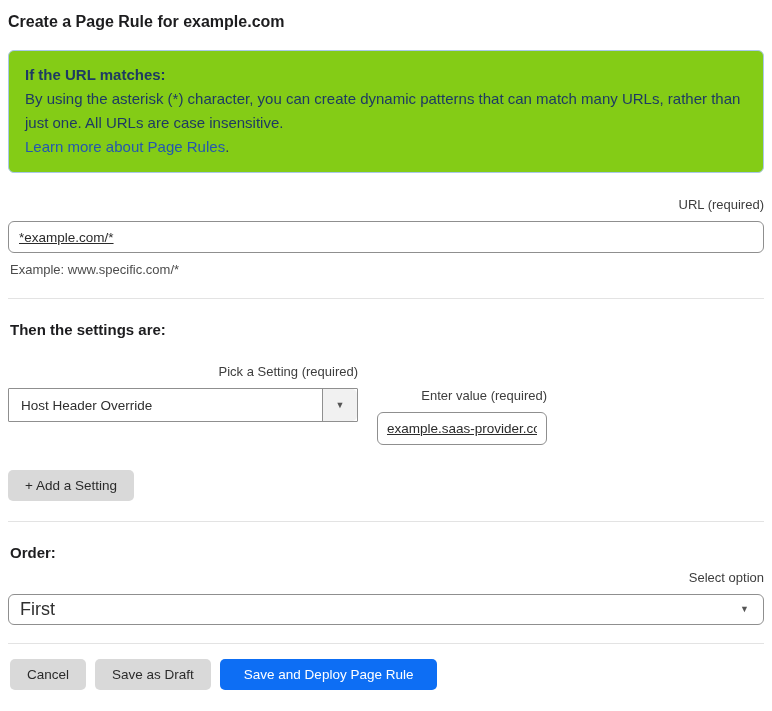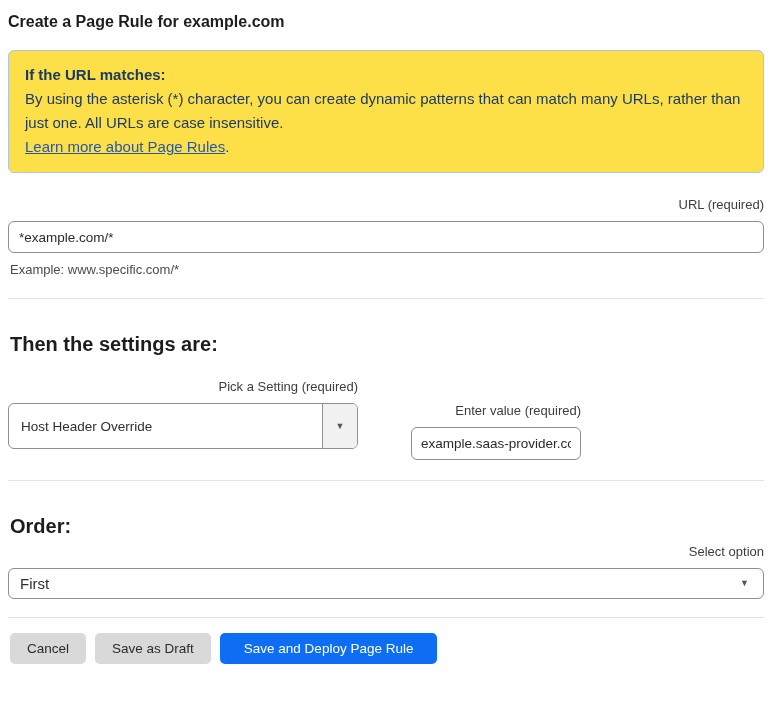--- a/index.html
+++ b/index.html
@@ -10,67 +10,67 @@
     color: #1d1d1f;
   }
   .container { padding: 0 8px; }
 
   h1.page-title {
     font-size: 16px; line-height: 26px; font-weight: 700;
     color: #1d1d1f; margin: 9px 0 15px 0; letter-spacing: 0;
   }
 
   .info-box {
-    background: #fde047;
+    background: #84cc16;
     border: 1px solid #a9c8e8;
     border-radius: 6px;
     padding: 12px 16px 13px 16px;
     font-size: 15px; line-height: 24px;
     color: #1e3a63;
   }
   .info-box .info-heading { font-weight: 700; }
-  .info-box a.info-link { color: #2457b0; text-decoration: underline; cursor: pointer; }
+  .info-box a.info-link { color: #2457b0; cursor: pointer; }
 
   .field-label {
     display: block; font-size: 13px; line-height: 16px; color: #3d3d3d;
     margin: 0 0 8px 2px;
     text-align: right;
   }
   .url-label { margin-top: 24px; }
 
   .text-input {
     display: block; width: 100%; height: 32px;
     border: 1px solid #8f8f8f; border-radius: 6px;
     padding: 0 10px; font-size: 13.5px; color: #2b2b2b;
     font-family: "Liberation Sans", sans-serif;
-    background: #fff; outline: none;
+    background: #fff; outline: none; text-decoration: underline;
   }
   .helper-text {
     font-size: 13px; line-height: 17px; color: #4c4c4c;
     margin: 8px 0 0 2px;
   }
 
   .divider {
     border: none; border-top: 1px solid #e3e3e3;
     margin: 20px 0 0 0;
   }
 
   h2.section-heading {
-    font-size: 20px; line-height: 19px; font-weight: 700;
-    color: #1d1d1f; margin: 36px 0 0 2px;
+    font-size: 15px; line-height: 19px; font-weight: 700;
+    color: #1d1d1f; margin: 21px 0 0 2px;
   }
 
-  .settings-row { display: flex; margin-top: 25px; gap: 34px; }
+  .settings-row { display: flex; margin-top: 25px; }
   .settings-col-left { width: 350px; }
   .settings-col-right { margin-left: 19px; margin-top: 24px; }
 
   .select-box {
     position: relative; display: flex; align-items: center;
-    width: 350px; height: 46px;
-    border: 1px solid #8f8f8f; border-radius: 6px;
+    width: 350px; height: 34px;
+    border: 1px solid #8f8f8f; border-radius: 1px;
     background: #fff; cursor: pointer;
   }
   .select-box .select-value {
     flex: 1; padding: 0 12px; font-size: 13.5px; color: #2f2f2f;
     white-space: nowrap; overflow: hidden;
   }
   .select-box .arrow-segment {
     width: 35px; align-self: stretch;
     border-left: 1px solid #8f8f8f;
     background: #f1f1f1;
@@ -92,21 +92,21 @@
   .add-setting-btn { margin: 25px 0 0 0; }
 
   .order-label { margin-top: 8px; }
   .order-select {
     position: relative; display: flex; align-items: center;
     width: 100%; height: 31px;
     border: 1px solid #8f8f8f; border-radius: 6px;
     background: #fff; cursor: pointer;
   }
   .order-select .select-value {
-    flex: 1; padding: 0 11px; font-size: 15px; color: #2f2f2f;
+    flex: 1; padding: 0 11px; font-size: 18px; color: #2f2f2f;
   }
   .order-select .plain-arrow { padding-right: 14px; display: flex; align-items: center; }
 
   .order-helper {
     font-size: 13.5px; line-height: 21px; color: #4c4c4c;
     margin: 6px 0 0 2px; max-width: 740px;
   }
 
   .actions-row { display: flex; gap: 9px; margin-top: 15px; padding-left: 2px; }
   .bottom-divider { margin-top: 18px; }
@@ -141,20 +141,21 @@
           <span class="arrow-glyph">▼</span>
         </span>
       </div>
     </div>
     <div class="settings-col-right">
       <label class="field-label">Enter value (required)</label>
       <input class="text-input value-input" type="text" value="example.saas-provider.com" style="">
     </div>
   </div>
 
+  <button class="btn btn-gray add-setting-btn">+ Add a Setting</button>
 
   <hr class="divider">
 
   <h2 class="section-heading">Order:</h2>
 
   <label class="field-label order-label">Select option</label>
   <div class="order-select">
     <span class="select-value">First</span>
     <span class="plain-arrow">
       <span class="arrow-glyph">▼</span>

